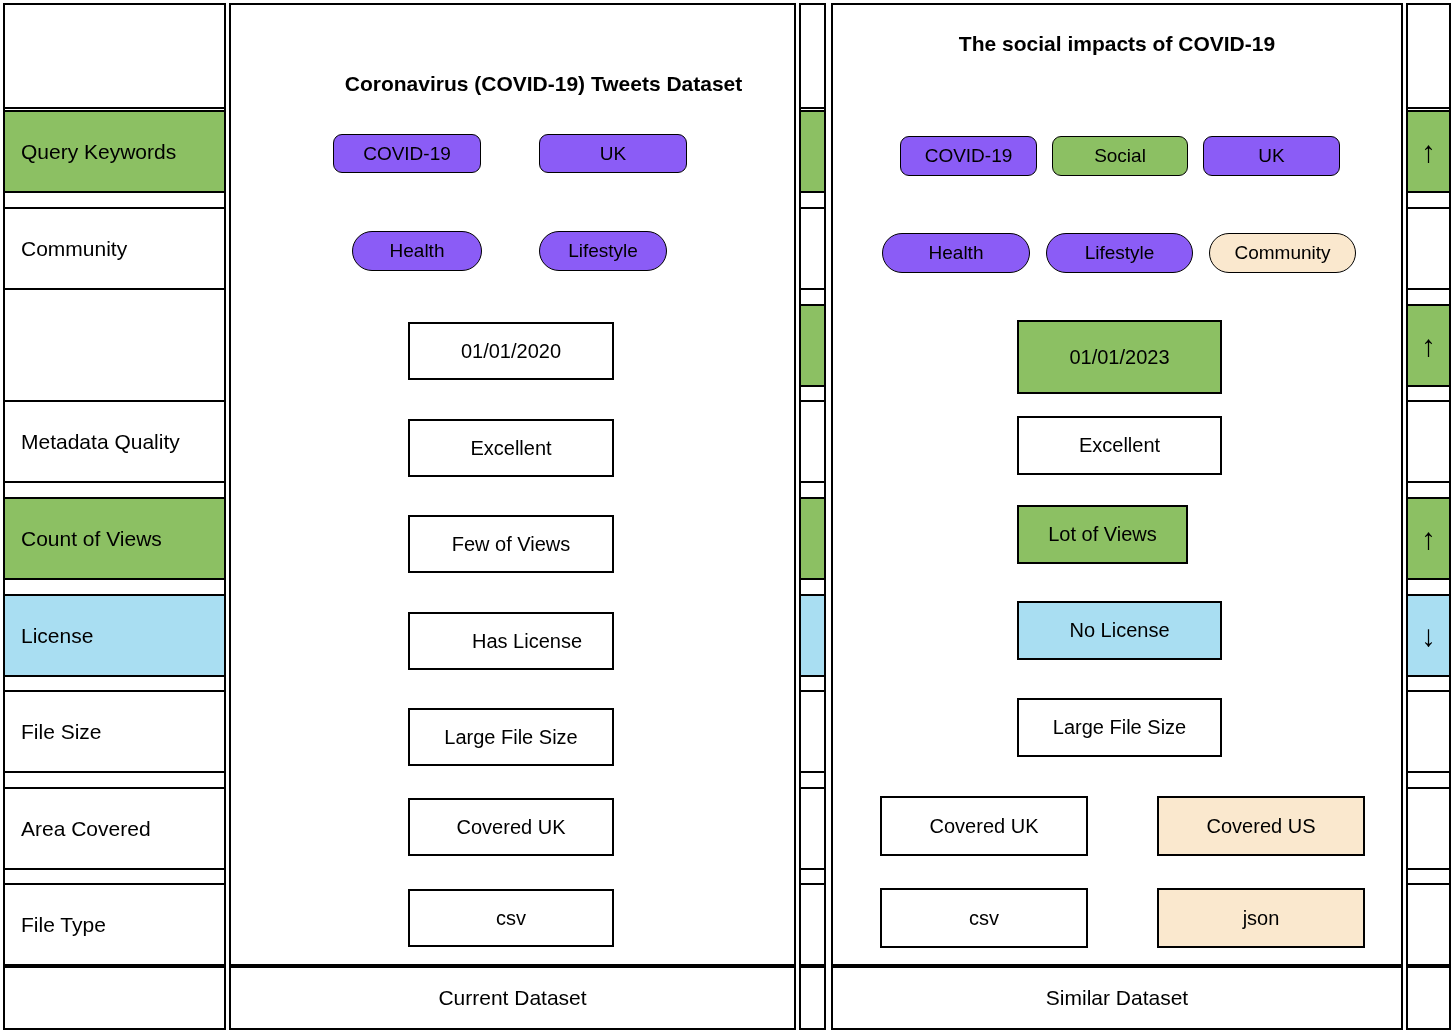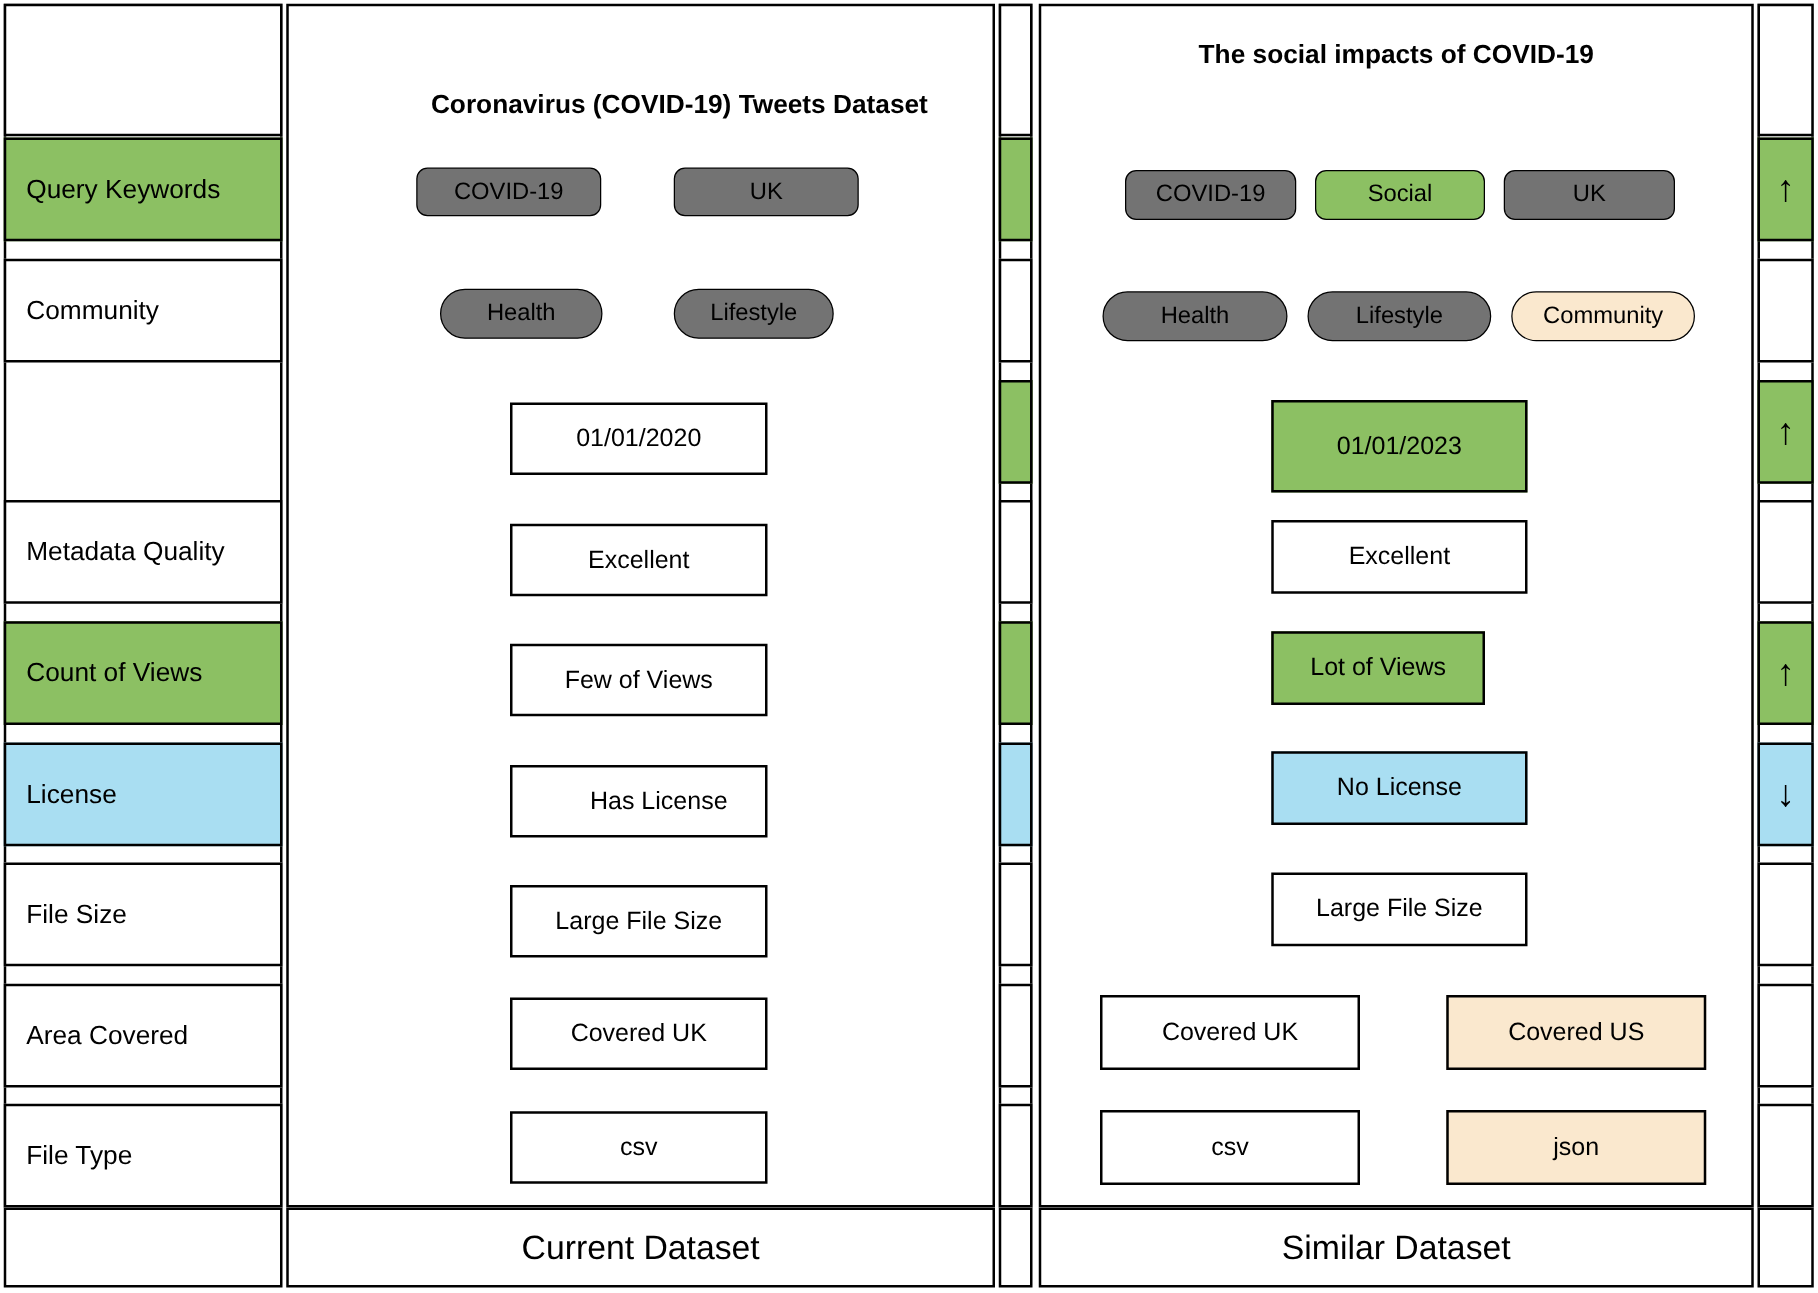--- a/index.html
+++ b/index.html
@@ -34,28 +34,28 @@
     text-align:center;
   }
   .vbox{
     position:absolute;box-sizing:border-box;
     border:2px solid #000;background:#fff;
     display:flex;align-items:center;justify-content:center;
     font-size:20px;
   }
   .chip{
     position:absolute;box-sizing:border-box;
-    border:1.5px solid #000;border-radius:9px;background:#737373;
+    border:1.5px solid #000;border-radius:9px;background:#8b5cf6;
     display:flex;align-items:center;justify-content:center;
     font-size:19px;
   }
   .pill{border-radius:21px;}
   .footer-cell{
     display:flex;align-items:center;justify-content:center;
-    font-size:27px;
+    font-size:21px;
     top:966px;height:64px;
   }
 </style>
 </head>
 <body>
 
 <div class="figure">
 
   <div class="box" style="left:3px;top:3px;width:223px;height:963px;"></div>
   <div class="box" style="left:3px;top:3px;width:223px;height:106px;"></div>

